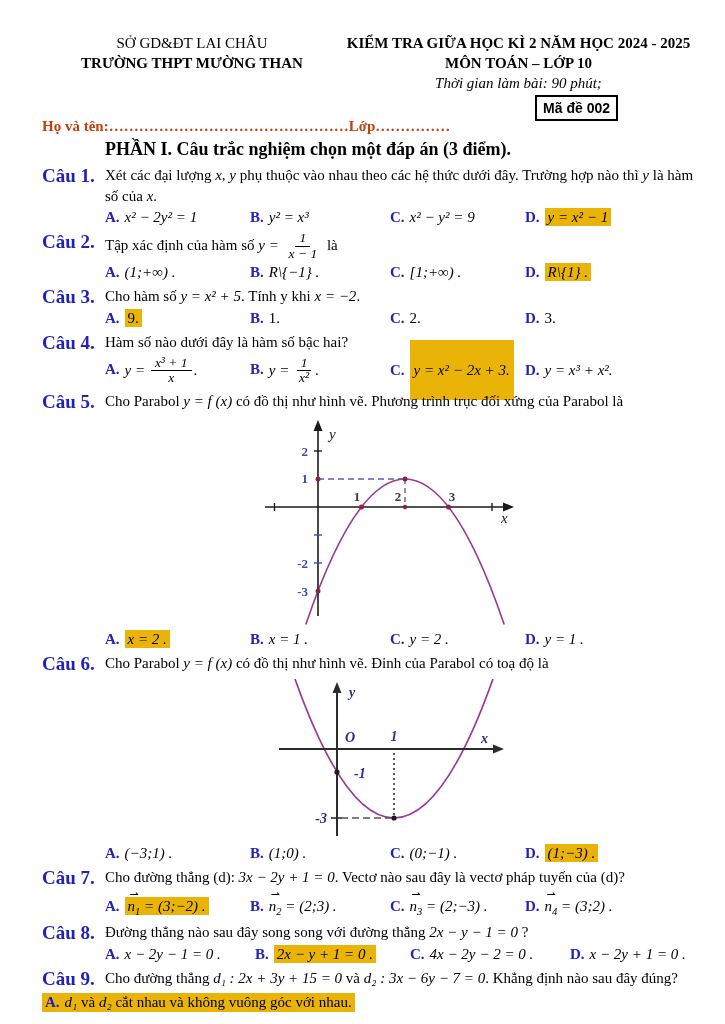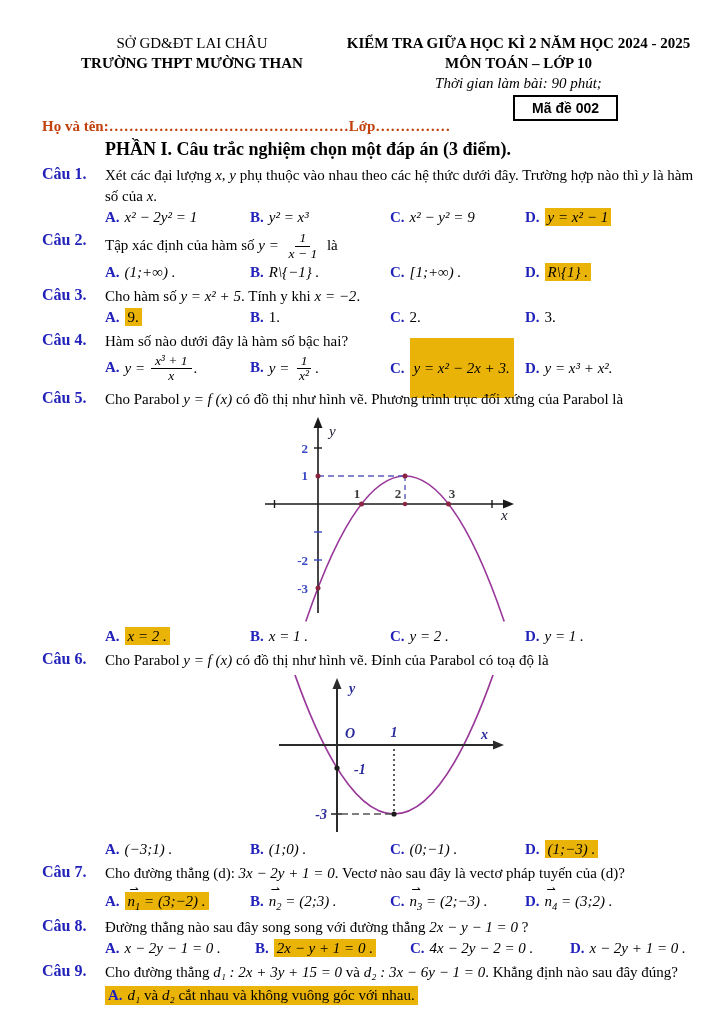--- a/index.html
+++ b/index.html
@@ -8,37 +8,37 @@
 
   
   .hdr{display:flex;}
   .hdr-left{width:300px;text-align:center;font-size:15px;line-height:1.32;}
   .hdr-right{flex:1;text-align:center;font-size:15px;line-height:1.32;}
   .b{font-weight:bold;}
   .it{font-style:italic;}
 
   .code-row{position:relative;height:36px;margin-top:8px;}
   .name-line{position:absolute;left:0;bottom:2px;color:#c2410c;font-weight:bold;font-size:15px;}
-  .code-box{position:absolute;right:77px;top:-6px;border:2px solid #000;padding:3px 17px;
+  .code-box{position:absolute;right:77px;top:-6px;border:2px solid #000;padding:3px 6px;
             font-family:"Liberation Sans",sans-serif;font-weight:bold;font-size:14px;background:#fff;}
 
   .part-title{margin:2px 0 0 63px;font-weight:bold;font-size:18px;}
 
   
   .q{margin-top:5px;}
   .qhead{display:flex;align-items:flex-start;}
-  .qlabel{color:#2222bb;font-weight:bold;width:63px;flex:none;font-size:16px;}
+  .qlabel{color:#2222bb;font-weight:bold;width:63px;flex:none;font-size:19px;}
   .qtext{flex:1;font-size:15px;line-height:1.4;}
   .m{font-style:italic;}
   .opts{display:grid;grid-template-columns:145px 140px 135px auto;margin-left:63px;margin-top:2px;
         font-size:15px;align-items:center;}
   .opt{white-space:nowrap;}
   .opt .L{color:#2222bb;font-weight:bold;margin-right:5px;}
   .hl{background:#eab308;padding:1px 3px;}
-  .single{display:inline-block;margin-left:63px;margin-top:3px;font-size:15px;}
+  .single{display:inline-block;margin-top:3px;font-size:15px;}
 
   
   .frac{display:inline-flex;flex-direction:column;align-items:center;vertical-align:middle;
         line-height:1.08;font-size:13.5px;margin:0 2px;}
   .frac .fn{padding:0 4px;border-bottom:1px solid #000;text-align:center;}
   .frac .fd{padding:0 4px;text-align:center;}
 
   
   .vec{position:relative;display:inline-block;font-style:italic;}
   .vec::before{content:"⇀";position:absolute;left:2px;top:-10px;font-size:11px;font-style:normal;}
@@ -276,21 +276,21 @@
       <span class="opt"><b class="L">C.</b><span class="m">4x − 2y − 2 = 0 .</span></span>
       <span class="opt"><b class="L">D.</b><span class="m">x − 2y + 1 = 0 .</span></span>
     </div>
   </div>
 
   <div class="q">
     <div class="qhead">
       <span class="qlabel">Câu 9.</span>
       <span class="qtext">
         <span>Cho đường thẳng</span> <span class="m">d₁ : 2x + 3y + 15 = 0</span>
-        <span>và</span> <span class="m">d₂ : 3x − 6y − 1 = 0</span><span>. Khẳng định nào sau đây đúng?</span>
+        <span>và</span> <span class="m">d₂ : 3x − 6y − 7 = 0</span><span>. Khẳng định nào sau đây đúng?</span>
       </span>
     </div>
     <div class="single hl">
       <b class="L" style="color:#2222bb;font-weight:bold;margin-right:5px;">A.</b><span class="m">d₁</span>
       <span>và</span> <span class="m">d₂</span>
       <span>cắt nhau và không vuông góc với nhau.</span>
     </div>
   </div>
 
 </div>

